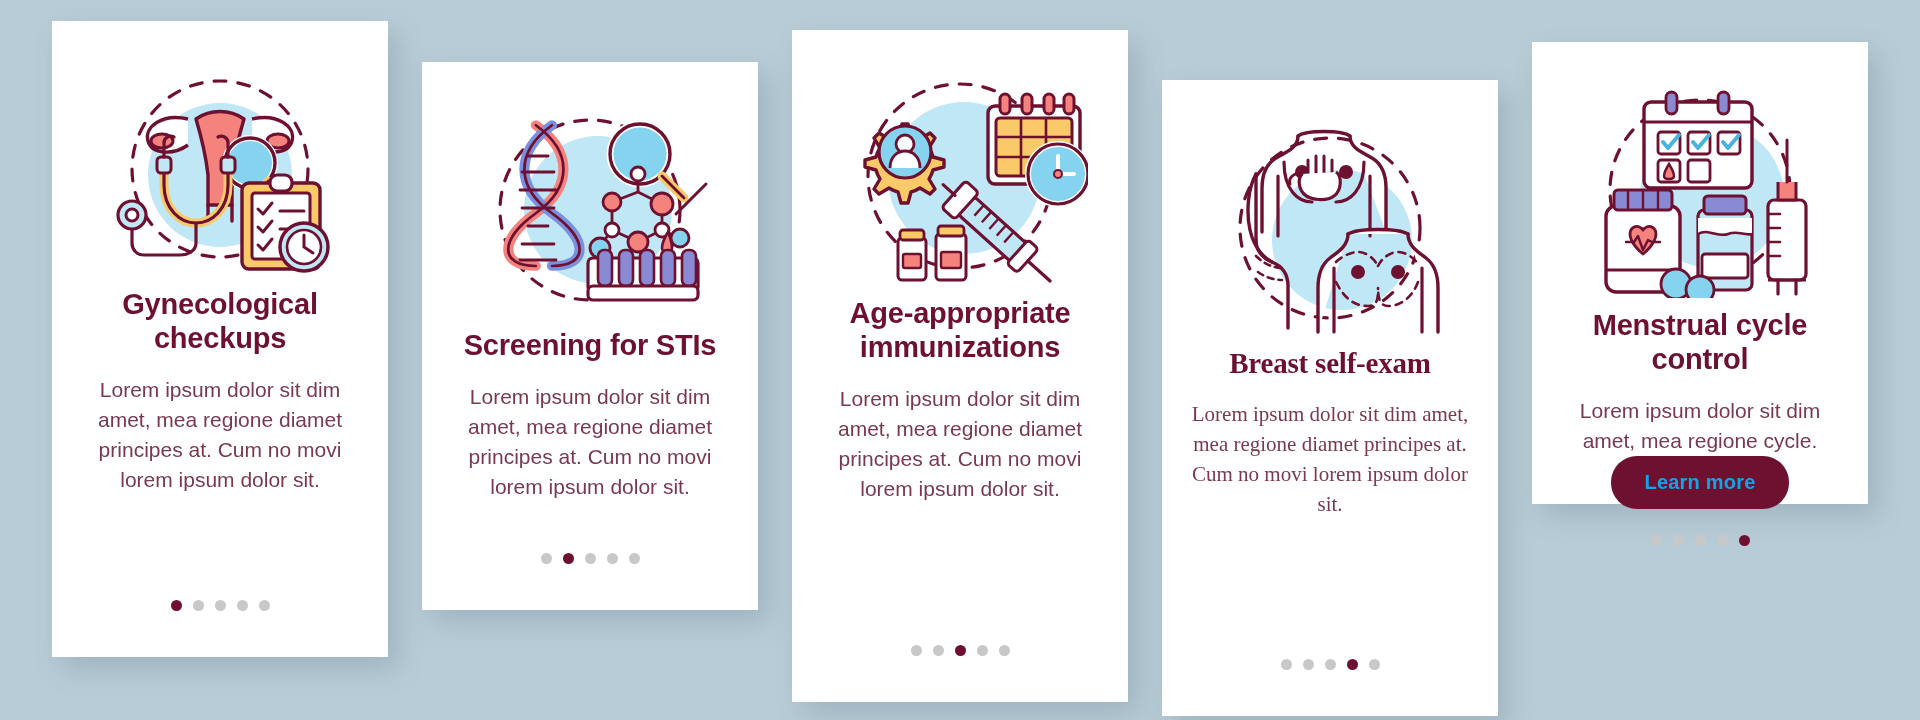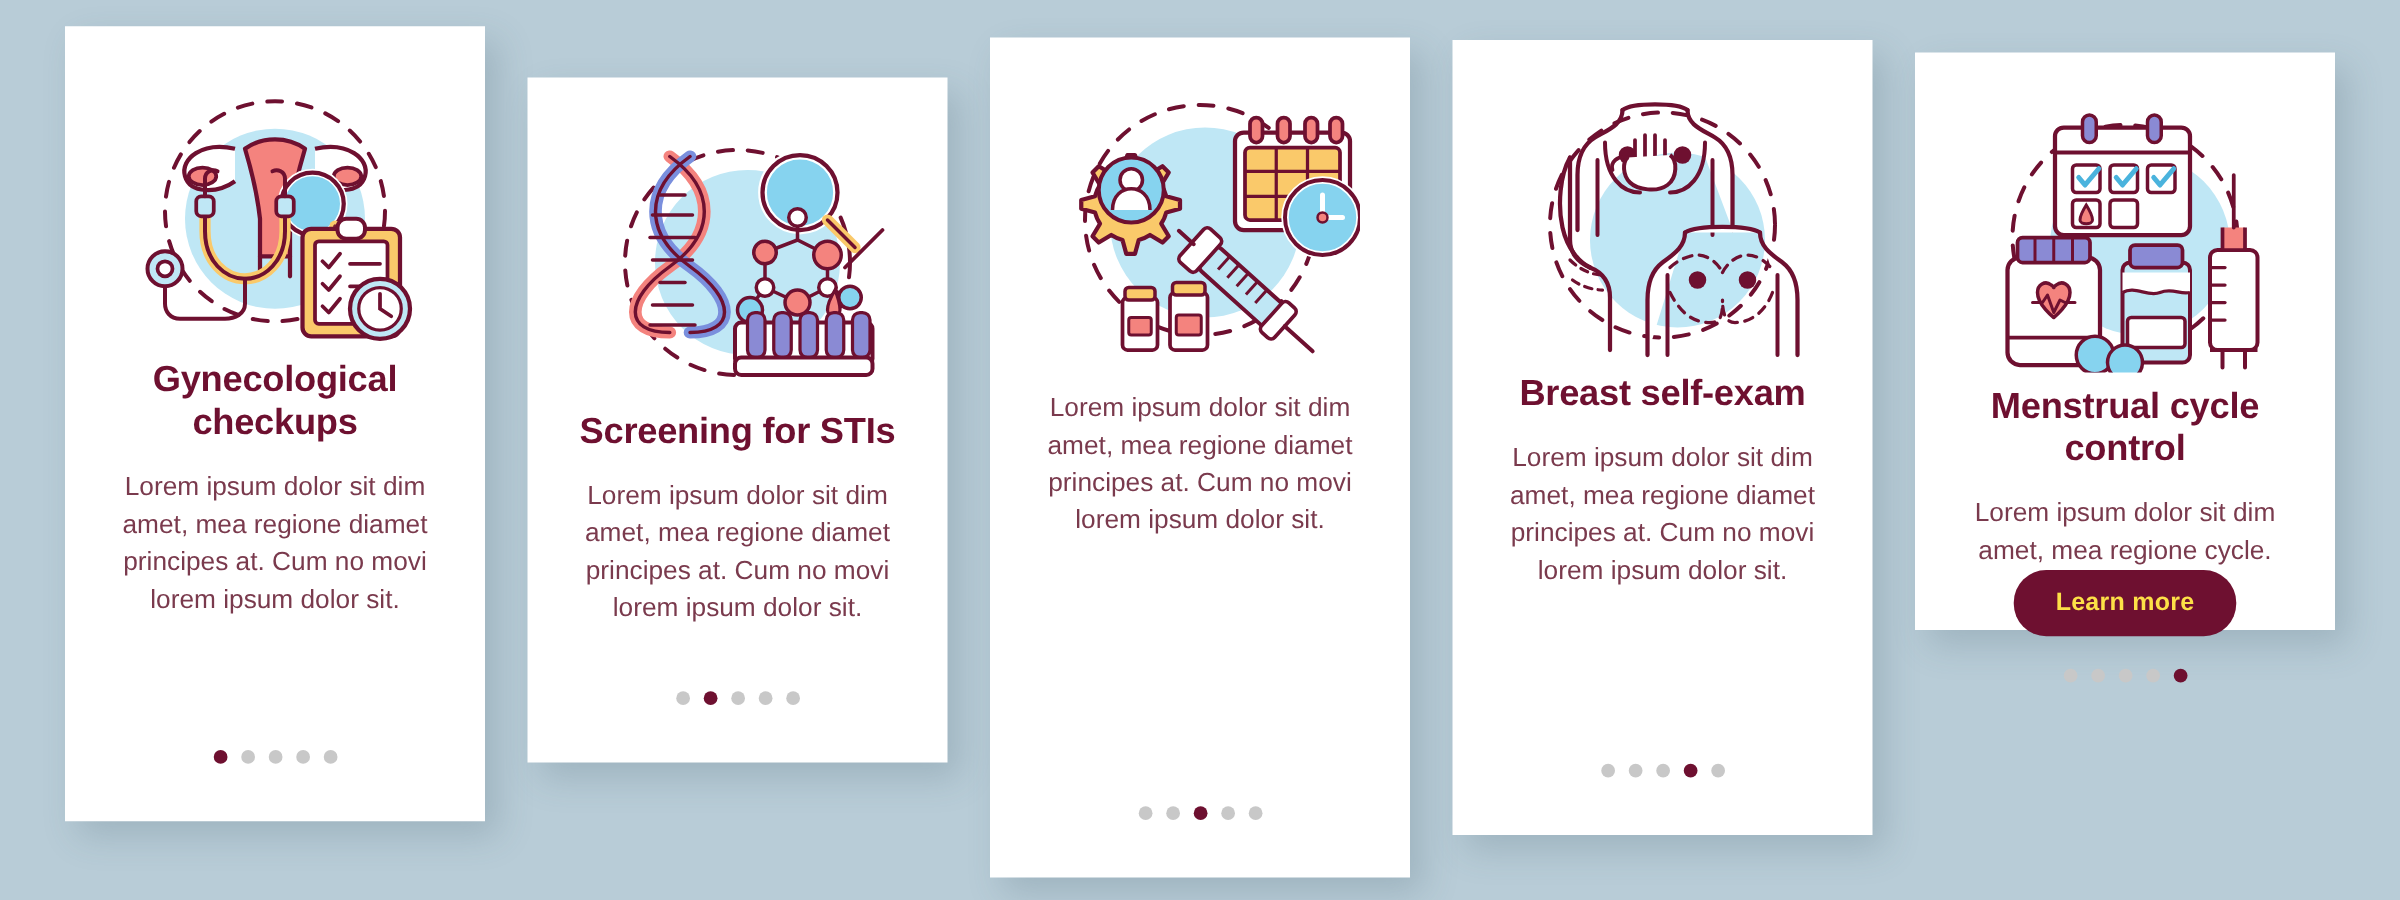--- a/index.html
+++ b/index.html
@@ -30,21 +30,21 @@
     box-shadow: 10px 12px 26px rgba(70,95,110,0.22);
     display: flex;
     flex-direction: column;
     align-items: center;
     padding-top: 36px;
     flex: 0 0 auto;
   }
   .card.p1 { height: 636px; margin-top: 21px; }
   .card.p2 { height: 548px; margin-top: 62px; }
   .card.p3 { height: 672px; margin-top: 30px; }
-  .card.p4 { height: 636px; margin-top: 32px; }
+  .card.p4 { height: 636px; margin-top: 80px; font-family: Liberation Serif, serif; }
   .card.p5 { height: 462px; margin-top: 42px; }
 
   .illus {
     width: 256px; height: 220px;
     position: relative;
     margin-bottom: 6px;
   }
   .illus svg { width: 100%; height: 100%; display: block; }
 
   .title {
@@ -62,21 +62,21 @@
     font-size: 21px;
     line-height: 1.42;
     text-align: center;
     padding: 0 26px;
     margin-top: 20px;
   }
   .spacer { flex: 1 1 auto; }
 
   .learn-btn {
     background: #6e1030;
-    color: #fde047;
+    color: #0ea5e9;
     font-weight: bold;
     font-size: 20px;
     border: none;
     border-radius: 26px;
     padding: 15px 34px;
     cursor: pointer;
     letter-spacing: 0.2px;
     margin-bottom: 26px;
   }
   .dots {
@@ -271,20 +271,21 @@
             <rect x="68" y="164" width="24" height="10" rx="3" fill="#fac96a" stroke="#6e1030" stroke-width="2.8"></rect>
             <rect x="71" y="188" width="18" height="14" rx="2" fill="#f4837e" stroke="#6e1030" stroke-width="2.4"></rect>
           </g>
           <g>
             <rect x="104" y="168" width="30" height="46" rx="4" fill="#fff" stroke="#6e1030" stroke-width="3"></rect>
             <rect x="106" y="160" width="26" height="10" rx="3" fill="#fac96a" stroke="#6e1030" stroke-width="2.8"></rect>
             <rect x="109" y="186" width="20" height="16" rx="2" fill="#f4837e" stroke="#6e1030" stroke-width="2.4"></rect>
           </g>
         </svg>
       </div>
+      <div class="title">Age-appropriate immunizations</div>
       <div class="body">Lorem ipsum dolor sit dim amet, mea regione diamet principes at. Cum no movi lorem ipsum dolor sit.</div>
       <div class="spacer"></div>
       <div class="dots">
         <span class="dot"></span>
         <span class="dot"></span>
         <span class="dot active"></span>
         <span class="dot"></span>
         <span class="dot"></span>
       </div>
     </div>

